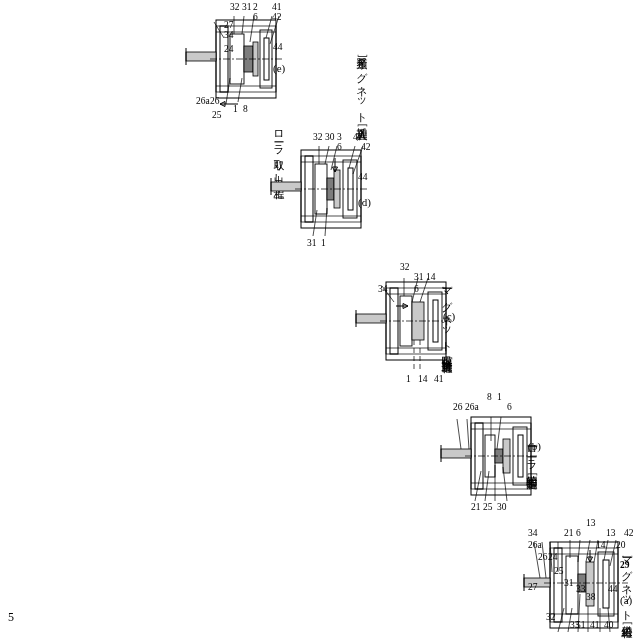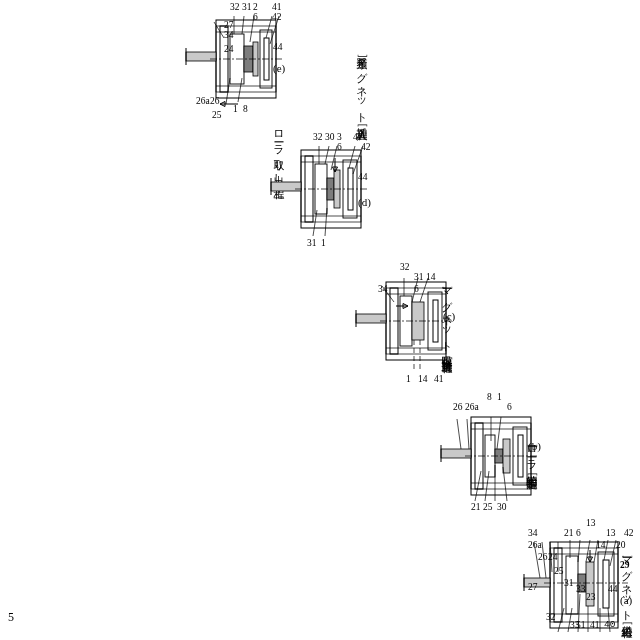--- a/index.html
+++ b/index.html
@@ -286,27 +286,27 @@
     <div class="lead" style="left:56px; top:528px;">6</div>
     <div class="lead" style="left:66px; top:518px;">13</div>
     <div class="lead" style="left:76px; top:540px;">14</div>
     <div class="lead" style="left:86px; top:528px;">13</div>
     <div class="lead" style="left:96px; top:540px;">20</div>
     <div class="lead" style="left:104px; top:528px;">42</div>
     <div class="lead" style="left:100px; top:560px;font-weight:bold;">29</div>
     <div class="lead" style="left:34px; top:566px;">25</div>
     <div class="lead" style="left:44px; top:578px;">31</div>
     <div class="lead" style="left:56px; top:584px;">33</div>
-    <div class="lead" style="left:66px; top:592px;">23</div>
+    <div class="lead" style="left:66px; top:592px;">38</div>
     <div class="lead" style="left:88px; top:584px;">44</div>
     <div class="lead" style="left:26px; top:612px;">32</div>
     <div class="lead" style="left:38px; top:620px;margin-left:12px;">33</div>
     <div class="lead" style="left:56px; top:620px;">51</div>
     <div class="lead" style="left:70px; top:620px;">41</div>
-    <div class="lead" style="left:84px; top:620px;font-family:Liberation Mono, monospace;">40</div>
+    <div class="lead" style="left:84px; top:620px;">40</div>
 
     <div class="fig-label" style="left:100px; top:594px;">(a)</div>
     <div class="caption" style="left:100px; top:530px; height:110px;">［マグネット供給工程］</div>
   </div>
 
   <div class="lead" style="left:8px; top:612px; font-size:12px;">5</div>
 
 </div>
 
 </body></html>

